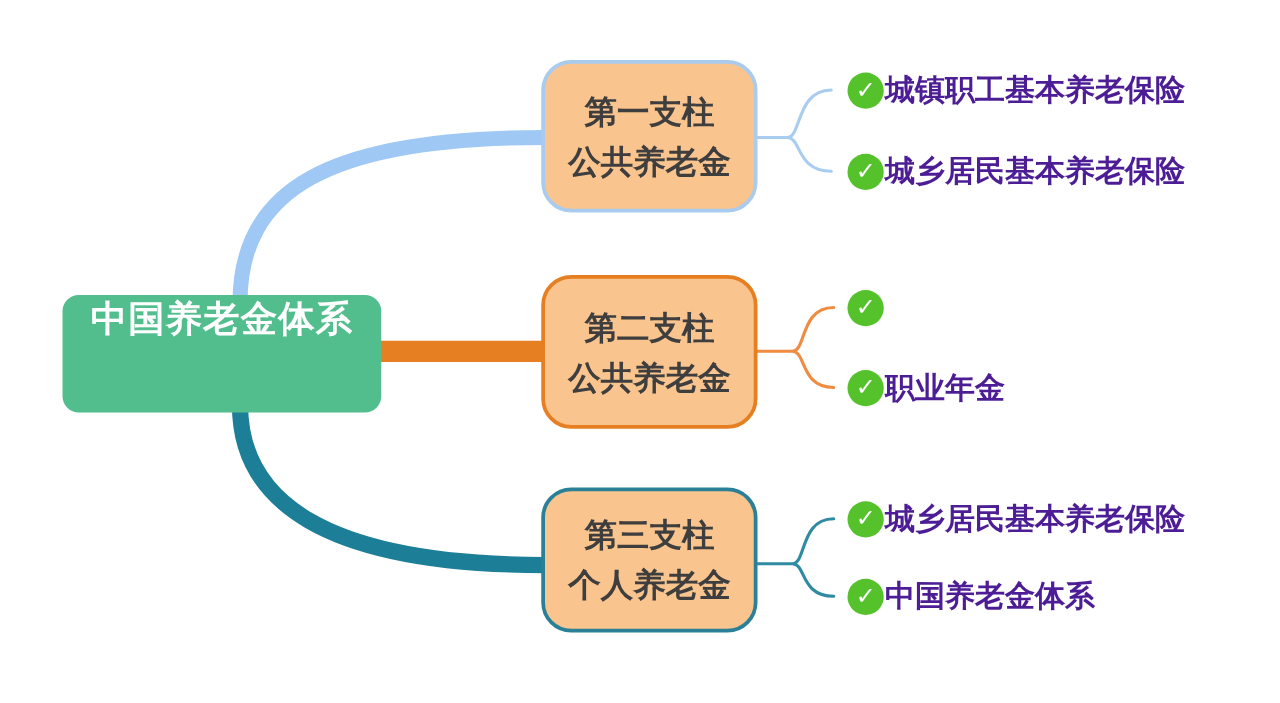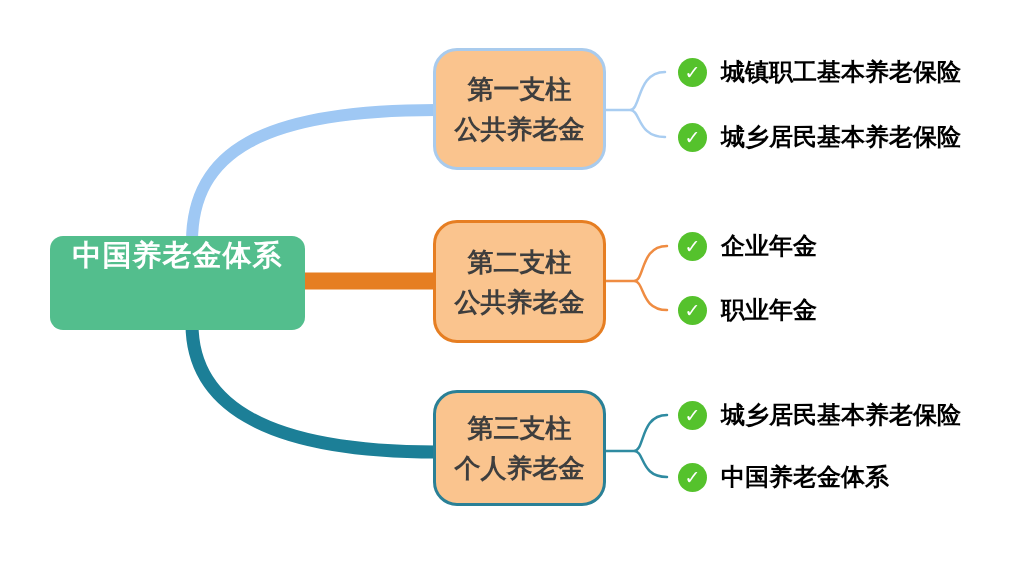--- a/index.html
+++ b/index.html
@@ -42,21 +42,21 @@
   .child.c31 { top: 399px; }
   .child.c32 { top: 461px; }
 
   .check {
     width: 29px; height: 29px; border-radius: 50%;
     background: #55C22C; color: #ffffff;
     display: flex; align-items: center; justify-content: center;
     font-size: 19px; font-weight: bold; flex: 0 0 29px;
   }
   .child-label {
-    margin-left: 14px; font-size: 24px; font-weight: bold; color: #000000;
+    margin-left: 1px; font-size: 24px; font-weight: bold; color: #4c1d95;
     white-space: nowrap;
   }
 </style>
 </head>
 <body>
 
 <div class="canvas">
 
   <svg class="connectors" viewBox="0 0 1024 562">
 
@@ -94,21 +94,20 @@
     <span class="check" style="background-color: rgb(85, 194, 44);">✓</span>
     <span class="child-label">城镇职工基本养老保险</span>
   </div>
   <div class="child c12">
     <span class="check" style="background-color: rgb(85, 194, 44);">✓</span>
     <span class="child-label">城乡居民基本养老保险</span>
   </div>
 
   <div class="child c21">
     <span class="check" style="background-color: rgb(85, 194, 44);">✓</span>
-    <span class="child-label">企业年金</span>
   </div>
   <div class="child c22">
     <span class="check" style="background-color: rgb(85, 194, 44);">✓</span>
     <span class="child-label">职业年金</span>
   </div>
 
   <div class="child c31">
     <span class="check" style="background-color: rgb(85, 194, 44);">✓</span>
     <span class="child-label">城乡居民基本养老保险</span>
   </div>

